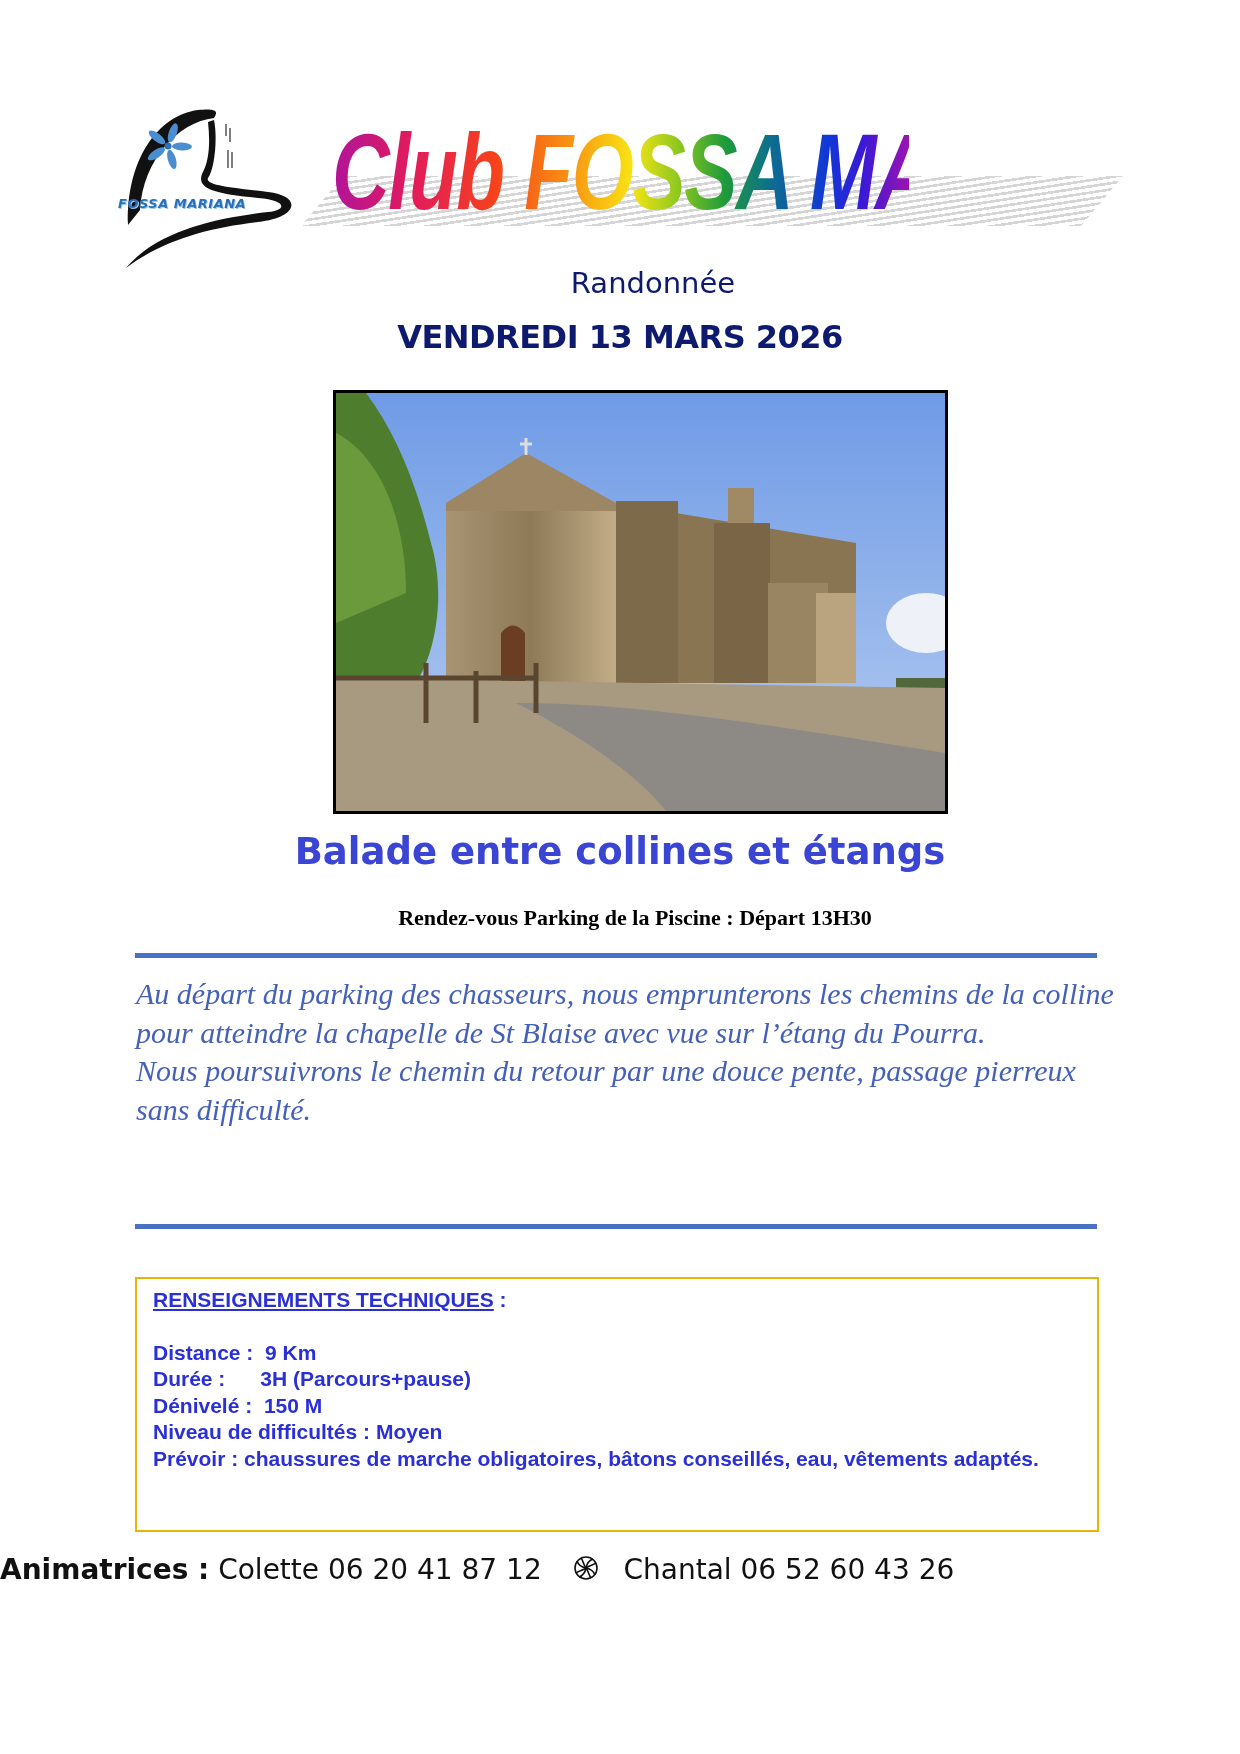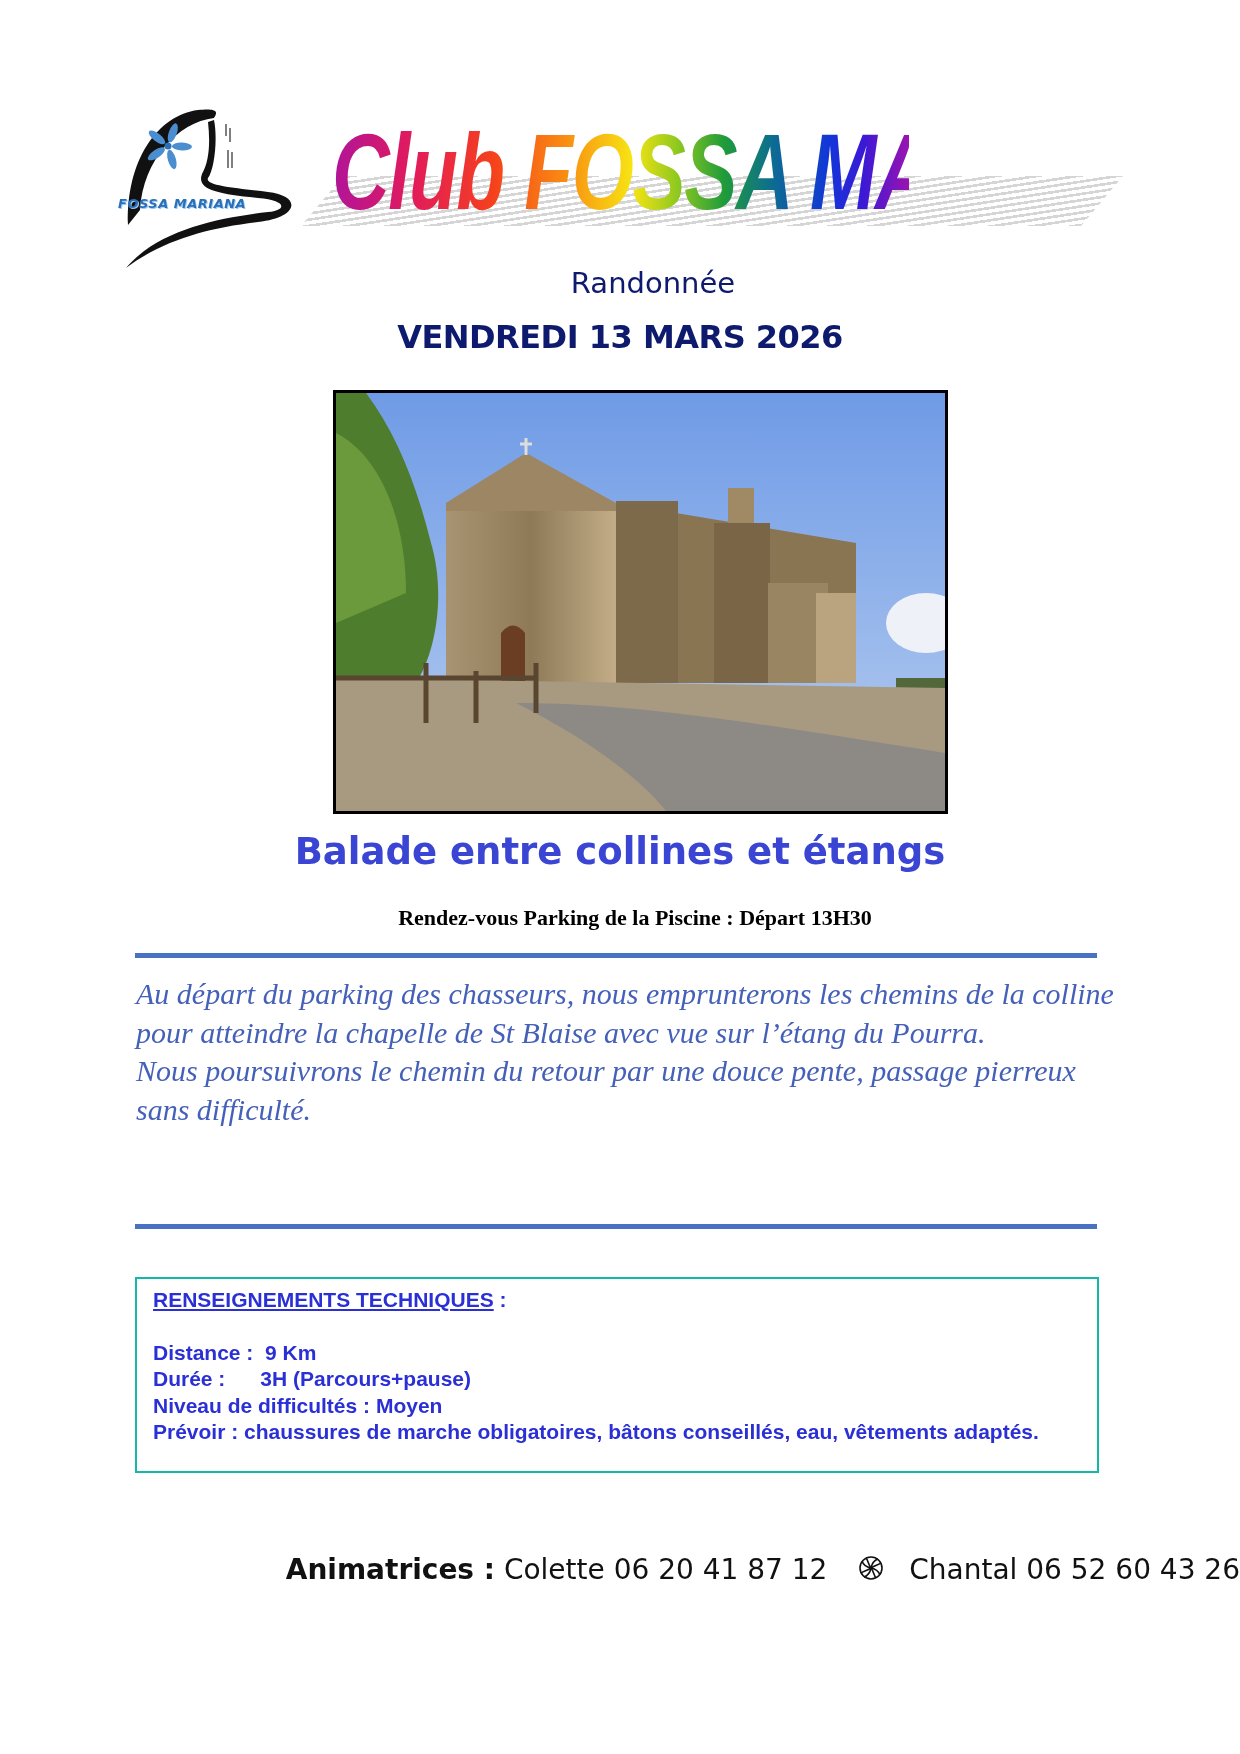--- a/index.html
+++ b/index.html
@@ -28,27 +28,27 @@
   #hike-title { top:830px; font-family:"DejaVu Sans", sans-serif; font-weight:bold; font-size:37px; color:#3a45d4; }
   #meeting { top:905px; font-family:"Liberation Serif", serif; font-weight:bold; font-size:22px; color:#000; left:0; width:1240px; text-align:center; padding-left:30px; box-sizing:border-box; }
 
   .rule { left:135px; width:962px; height:5px; background:#4a72c4; }
   #rule-top { top:953px; }
   #rule-bottom { top:1224px; }
 
   #desc { left:136px; top:975px; width:980px; font-family:"Liberation Serif", serif; font-style:italic; font-size:30px; line-height:38.5px; color:#4560b8; }
   #desc p { margin:0; }
 
-  #tech-box { left:135px; top:1277px; width:964px; height:196px; border:2px solid #14b8a6; box-sizing:border-box; }
+  #tech-box { left:135px; top:1277px; width:964px; height:255px; border:2px solid #eab308; box-sizing:border-box; }
   #tech-inner { position:absolute; left:16px; top:8px; right:16px; font-family:"Liberation Sans", sans-serif; font-weight:bold; font-size:21px; line-height:26.5px; color:#2a2fd6; }
   #tech-inner .hdr { text-decoration:underline; }
   #tech-inner .row { white-space:pre; }
   #tech-inner .just { text-align:justify; text-align-last:left; white-space:normal; }
 
-  #footer { top:1553px; left:0; width:1240px; text-align:right; font-family:"DejaVu Sans", sans-serif; font-size:28px; color:#111; }
+  #footer { top:1553px; left:0; width:1240px; text-align:left; font-family:"DejaVu Sans", sans-serif; font-size:28px; color:#111; }
   #footer .b { font-weight:bold; }
   #footer .sym { display:inline-block; vertical-align:middle; margin:0 16px 0 22px; }
 </style>
 </head>
 <body>
 
 <div id="logo" class="abs">
   <svg width="190" height="170" viewBox="0 0 190 170">
     <path d="M10 125 C 8 60, 40 15, 80 10 C 100 8, 100 12, 96 18 C 60 22, 25 60, 22 110 Z" fill="#111"></path>
     <path d="M96 20 C 100 40, 96 70, 90 78 C 86 86, 120 88, 150 92 C 185 96, 180 118, 140 122 C 90 128, 45 140, 8 168 C 40 130, 100 118, 150 112 C 170 110, 168 100, 140 98 C 100 94, 78 90, 84 74 C 92 60, 92 40, 90 22 Z" fill="#111"></path>
@@ -124,20 +124,21 @@
   <p>Nous poursuivrons le chemin du retour par une douce pente, passage pierreux sans difficulté.</p>
 </div>
 <div id="rule-bottom" class="abs rule"></div>
 
 <div id="tech-box" class="abs">
   <div id="tech-inner">
     <div><span class="hdr">RENSEIGNEMENTS TECHNIQUES</span><span> :</span></div>
     <div style="height:26px"></div>
     <div class="row"><span>Distance :  </span><span>9 Km</span></div>
     <div class="row"><span>Durée :      </span><span>3H (Parcours+pause)</span></div>
+    <div class="row"><span>Dénivelé :  </span><span>150 M</span></div>
     <div class="row"><span>Niveau de difficultés : </span><span>Moyen</span></div>
     <div class="just"><span>Prévoir : </span> <span>chaussures de marche obligatoires, bâtons conseillés, eau, vêtements adaptés.</span></div>
   </div>
 </div>
 
 <div id="footer" class="abs">
   <span class="b">Animatrices :</span>
   <span>Colette 06 20 41 87 12</span>
   <span class="sym">
     <svg width="26" height="26" viewBox="-13 -13 26 26">

